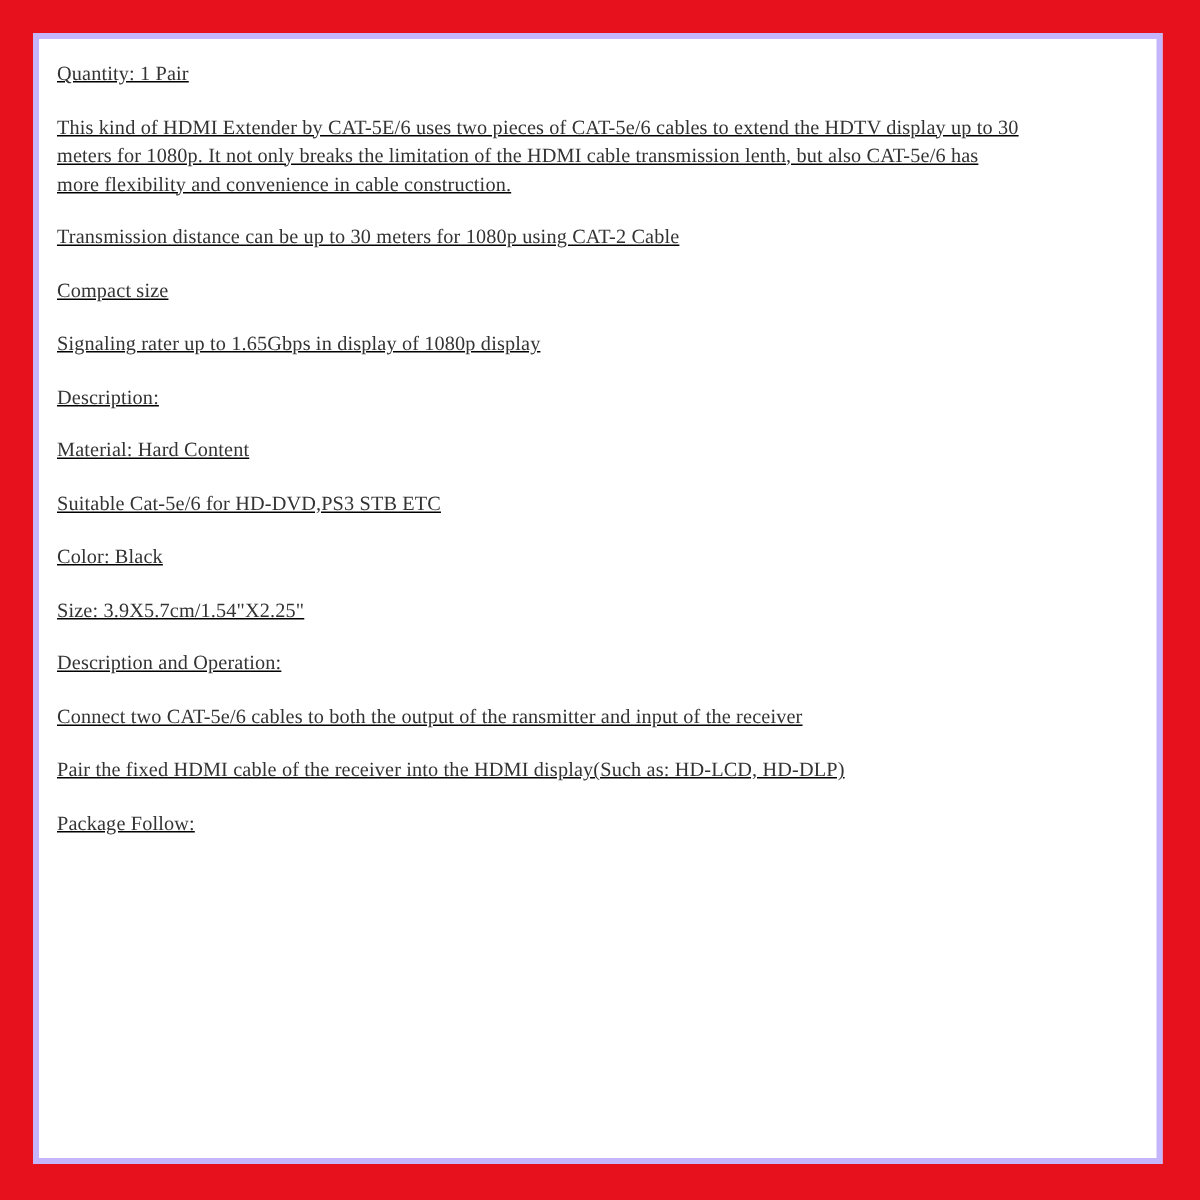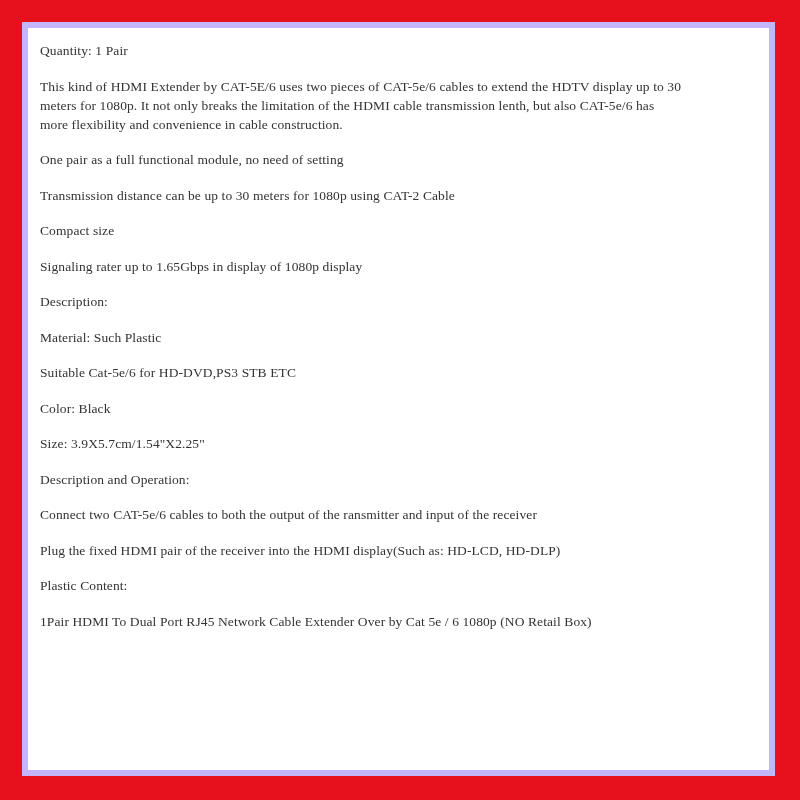--- a/index.html
+++ b/index.html
@@ -17,50 +17,49 @@
     width: 800px;
     height: 800px;
     background: #e6111c;
     padding: 22px 25px 24px 22px;
   }
   .sheet {
     box-sizing: border-box;
     width: 100%;
     height: 100%;
     background: #ffffff;
-    border: 6px solid #c4b5fd;
+    border: 4px solid #c4b5fd;
     padding: 13px 14px 0 12px;
     overflow: hidden;
+    text-decoration: underline;
   }
   .sheet p {
     margin: 0 0 16.5px 0;
     font-size: 13.5px;
     line-height: 19px;
     color: #333333;
     white-space: pre-line;
     letter-spacing: 0.1px;
   }
 </style>
 </head>
 <body>
 
 <div class="frame">
   <div class="sheet">
     <p>Quantity: 1 Pair</p>
     <p>This kind of HDMI Extender by CAT-5E/6 uses two pieces of CAT-5e/6 cables to extend the HDTV display up to 30
 meters for 1080p. It not only breaks the limitation of the HDMI cable transmission lenth, but also CAT-5e/6 has
 more flexibility and convenience in cable construction.</p>
-    <p>One pair as a full functional module, no need of setting</p>
     <p>Transmission distance can be up to 30 meters for 1080p using CAT-2 Cable</p>
     <p>Compact size</p>
     <p>Signaling rater up to 1.65Gbps in display of 1080p display</p>
     <p>Description:</p>
-    <p>Material: Such Plastic</p>
+    <p>Material: Hard Content</p>
     <p>Suitable Cat-5e/6 for HD-DVD,PS3 STB ETC</p>
     <p>Color: Black</p>
     <p>Size: 3.9X5.7cm/1.54"X2.25"</p>
     <p>Description and Operation:</p>
     <p>Connect two CAT-5e/6 cables to both the output of the ransmitter and input of the receiver</p>
-    <p>Plug the fixed HDMI pair of the receiver into the HDMI display(Such as: HD-LCD, HD-DLP)</p>
-    <p>Plastic Content:</p>
-    <p>1Pair HDMI To Dual Port RJ45 Network Cable Extender Over by Cat 5e / 6 1080p (NO Retail Box)</p>
+    <p>Pair the fixed HDMI cable of the receiver into the HDMI display(Such as: HD-LCD, HD-DLP)</p>
+    <p>Package Follow:</p>
   </div>
 </div>
 
 </body></html>

